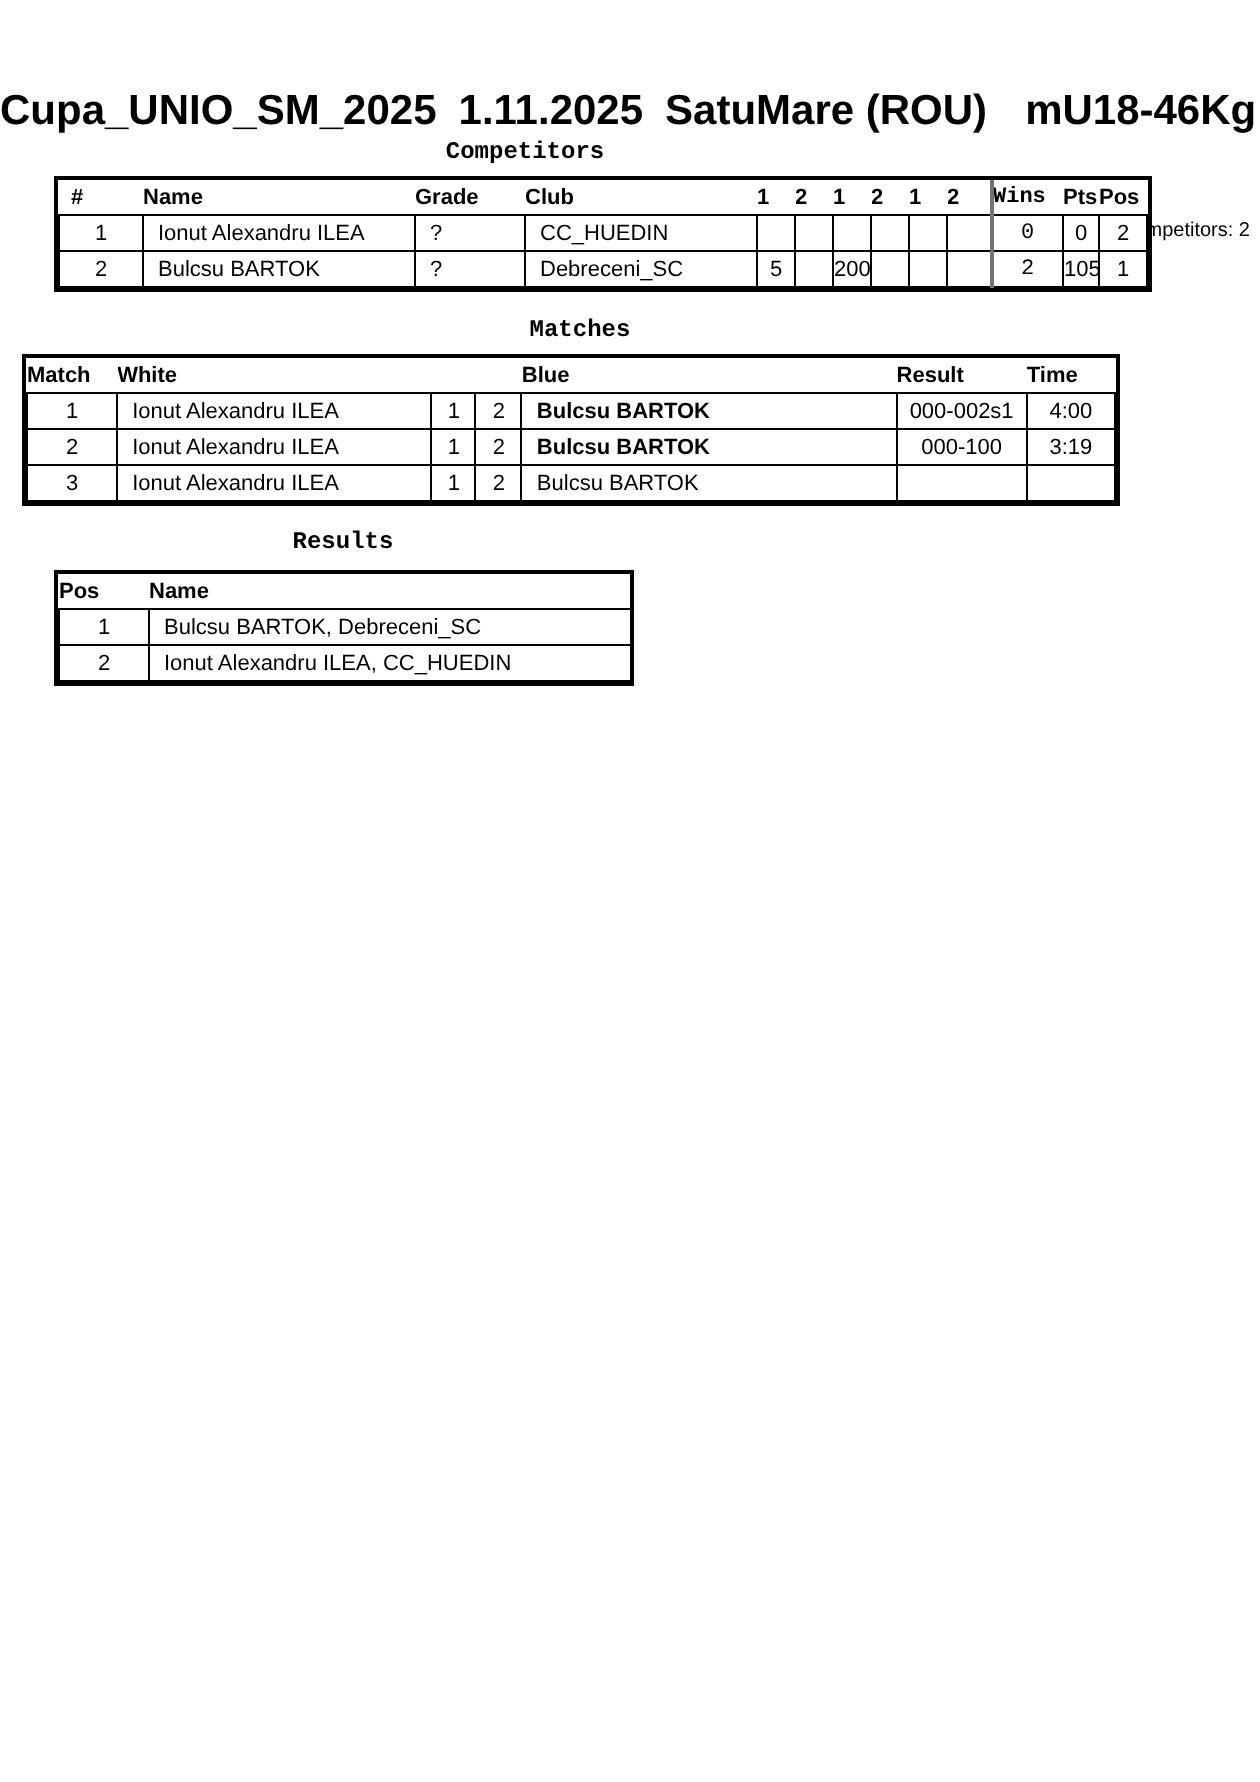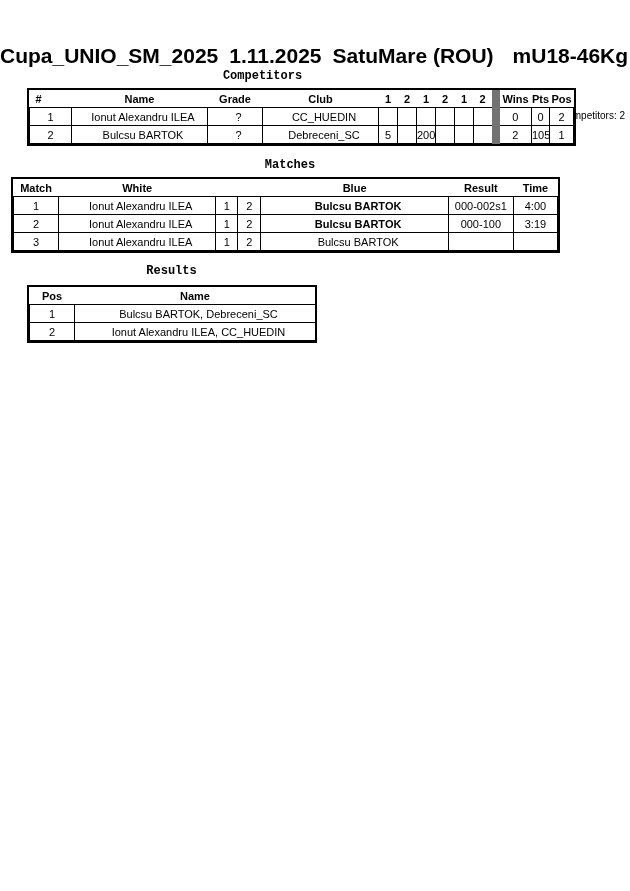--- a/index.html
+++ b/index.html
@@ -35,25 +35,25 @@
   }
   .competitors-pos { top:88px; left:27px; width:549px; }
   .matches-pos     { top:177px; left:11px; width:549px; }
   .results-pos     { top:285px; left:27px; width:290px; }
 
   table { border-collapse:collapse; table-layout:fixed; width:100%; }
   th, td {
     font-size:11px; height:17px; padding:0;
     overflow:hidden; white-space:nowrap; vertical-align:middle;
   }
-  th { font-weight:bold; border:none; border-bottom:1px solid #000; text-align:center; }
+  th { font-weight:bold; border:none; border-bottom:1px solid #000; text-align:left; }
   td { border:1px solid #000; text-align:center; font-weight:normal; }
-  .left  { text-align:center; padding-left:7px; }
+  .left  { text-align:left; padding-left:7px; }
   .hleft { text-align:left; padding-left:6px; }
-  th.thick-left, td.thick-left { border-left:8px solid #737373; }
+  th.thick-left, td.thick-left { border-left:2px solid #737373;font-family:Liberation Mono, monospace; }
   .bold { font-weight:bold; }
 </style>
 </head>
 <body>
 
 <div class="page">
 
   <div class="title">
     <span>Cupa_UNIO_SM_2025</span><span class="sep1"></span><span>1.11.2025</span><span class="sep2"></span><span>SatuMare (ROU)</span><span class="sep3"></span><span>mU18-46Kg</span>
   </div>

